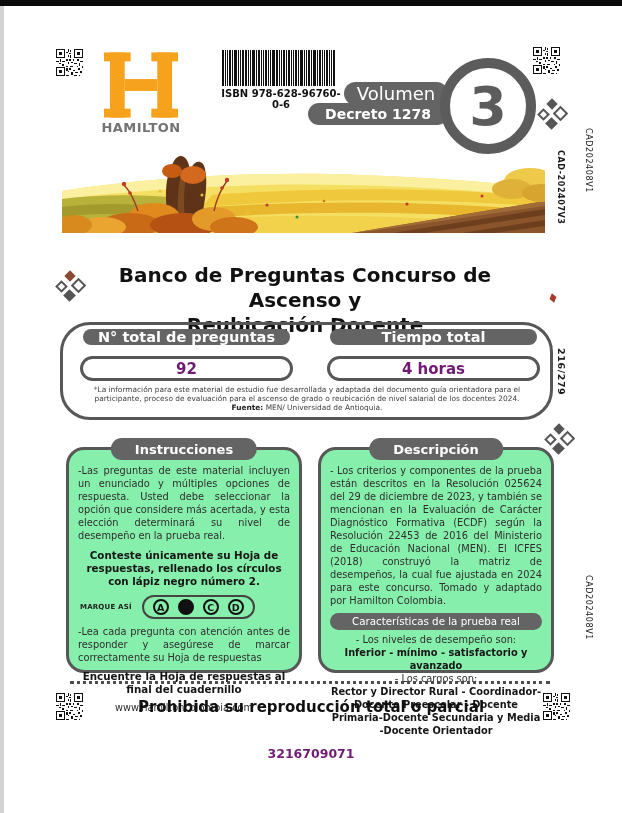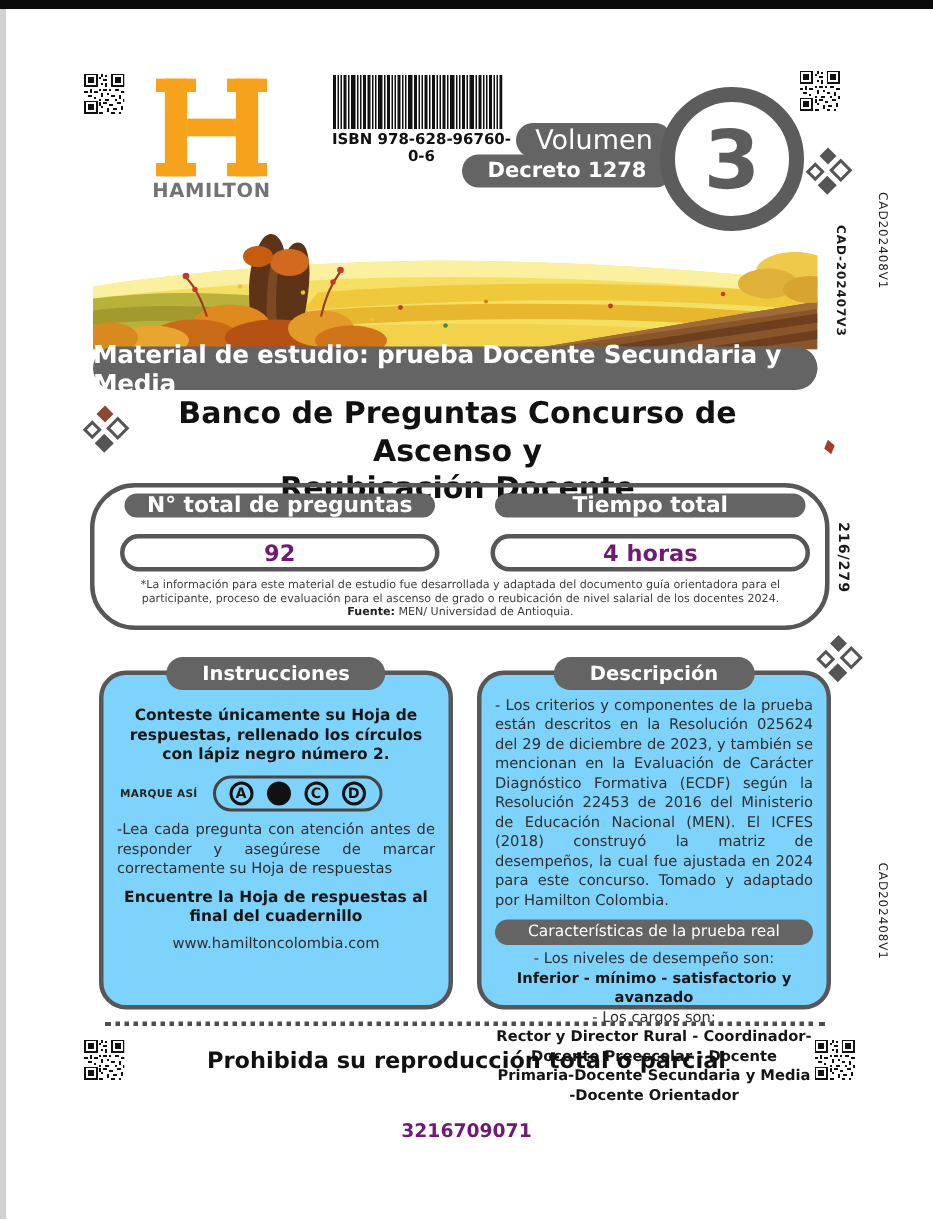--- a/index.html
+++ b/index.html
@@ -51,21 +51,21 @@
   .qh{left:83px;top:329px;width:207px;}
   .th{left:330px;top:329px;width:207px;}
   .stat-val{height:25px;border:3px solid #575757;border-radius:14px;box-sizing:border-box;
             display:flex;align-items:center;justify-content:center;font-size:15px;font-weight:bold;color:#701a75;}
   .qv{left:80px;top:356px;width:213px;}
   .tv{left:327px;top:356px;width:213px;}
   .footnote{left:72px;top:385px;width:470px;text-align:center;font-size:7.4px;line-height:9px;color:#3d3d3d;}
   .footnote b{color:#222;}
   
   .info-box{top:447px;width:236px;height:226px;border:3px solid #575757;border-radius:18px;
-            box-sizing:border-box;background:#7dd3fc;}
+            box-sizing:border-box;background:#86efac;}
   .ibox-l{left:66px;}
   .ibox-r{left:318px;}
   .box-head{position:absolute;left:50%;top:-12px;transform:translateX(-50%);height:22px;
             padding:0 24px;border-radius:12px;background:#646464;color:#fff;font-size:13px;
             font-weight:bold;display:flex;align-items:center;white-space:nowrap;}
   .box-body{position:absolute;left:9px;right:9px;top:14px;font-size:9.8px;line-height:13px;color:#2e2e2e;}
   .just{text-align:justify;text-align-last:left;}
   .cbold{text-align:center;font-weight:bold;color:#151515;}
   .center{text-align:center;}
   .mark-row{display:flex;align-items:center;margin:7px 0 6px 2px;}
@@ -201,39 +201,39 @@
       <circle cx="235" cy="70" r="1.5" fill="#3c8a3c"></circle>
     <circle cx="262" cy="54" r="1.3" fill="#c97a18"></circle>
       <circle cx="345" cy="57" r="1.6" fill="#c0392b"></circle>
     <circle cx="420" cy="49" r="1.5" fill="#c0392b"></circle>
       <circle cx="98" cy="44" r="1.5" fill="#e6c33c"></circle>
     <circle cx="140" cy="48" r="1.5" fill="#e6c33c"></circle>
       <circle cx="186" cy="66" r="1.4" fill="#e6c33c"></circle>
   </svg>
   <div class="abs red-leaf"></div>
 
-  <div class="abs pill banner">Material de estudio: prueba Docente Secundaria y Media</div>
   <div class="abs title">
     <div>Banco de Preguntas Concurso de Ascenso y</div>
     <div>Reubicación Docente</div>
   </div>
 
   <div class="abs stats-box"></div>
   <div class="abs pill stat-head qh">N° total de preguntas</div>
   <div class="abs pill stat-head th">Tiempo total</div>
   <div class="abs stat-val qv">92</div>
   <div class="abs stat-val tv">4 horas</div>
   <div class="abs footnote">
     <span>*La información para este material de estudio fue desarrollada y adaptada del documento guía orientadora para el participante, proceso de evaluación para el ascenso de grado o reubicación de nivel salarial de los docentes 2024.</span><br>
     <b>Fuente:</b><span> MEN/ Universidad de Antioquia.</span>
   </div>
 
   <div class="abs info-box ibox-l">
     <div class="box-head">Instrucciones</div>
     <div class="box-body">
+      <div class="just">-Las preguntas de este material incluyen un enunciado y múltiples opciones de respuesta. Usted debe seleccionar la opción que considere más acertada, y esta elección determinará su nivel de desempeño en la prueba real.</div>
       <div class="cbold" style="margin-top:7px;font-size:10.3px">Conteste únicamente su Hoja de respuestas, rellenado los  círculos con lápiz negro número 2.</div>
       <div class="mark-row">
         <span class="mark-label">MARQUE ASÍ</span>
         <span class="bubble-box">
           <span class="bubble">A</span>
           <span class="bubble filled"></span>
           <span class="bubble">C</span>
           <span class="bubble">D</span>
         </span>
       </div>

